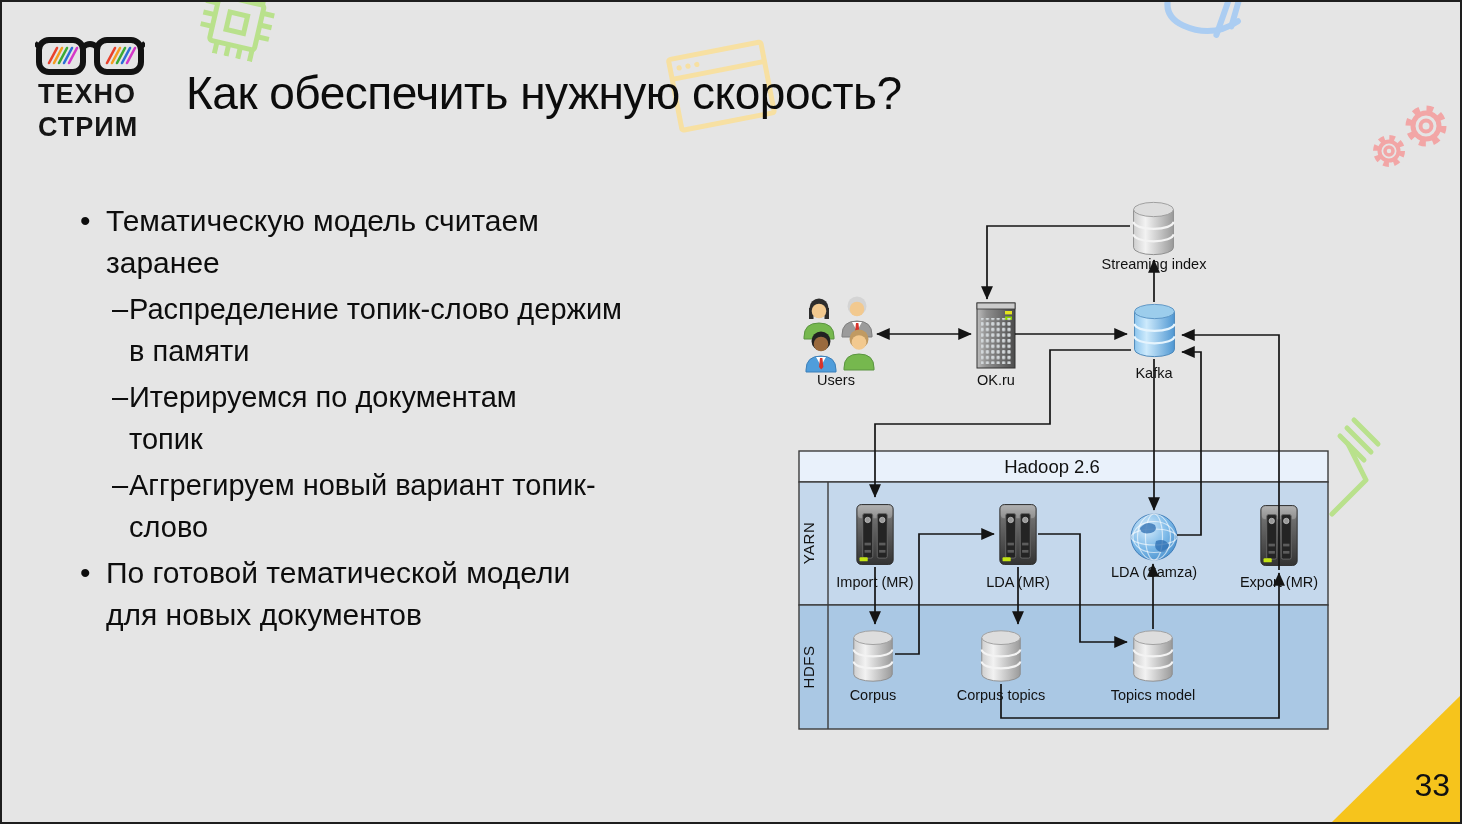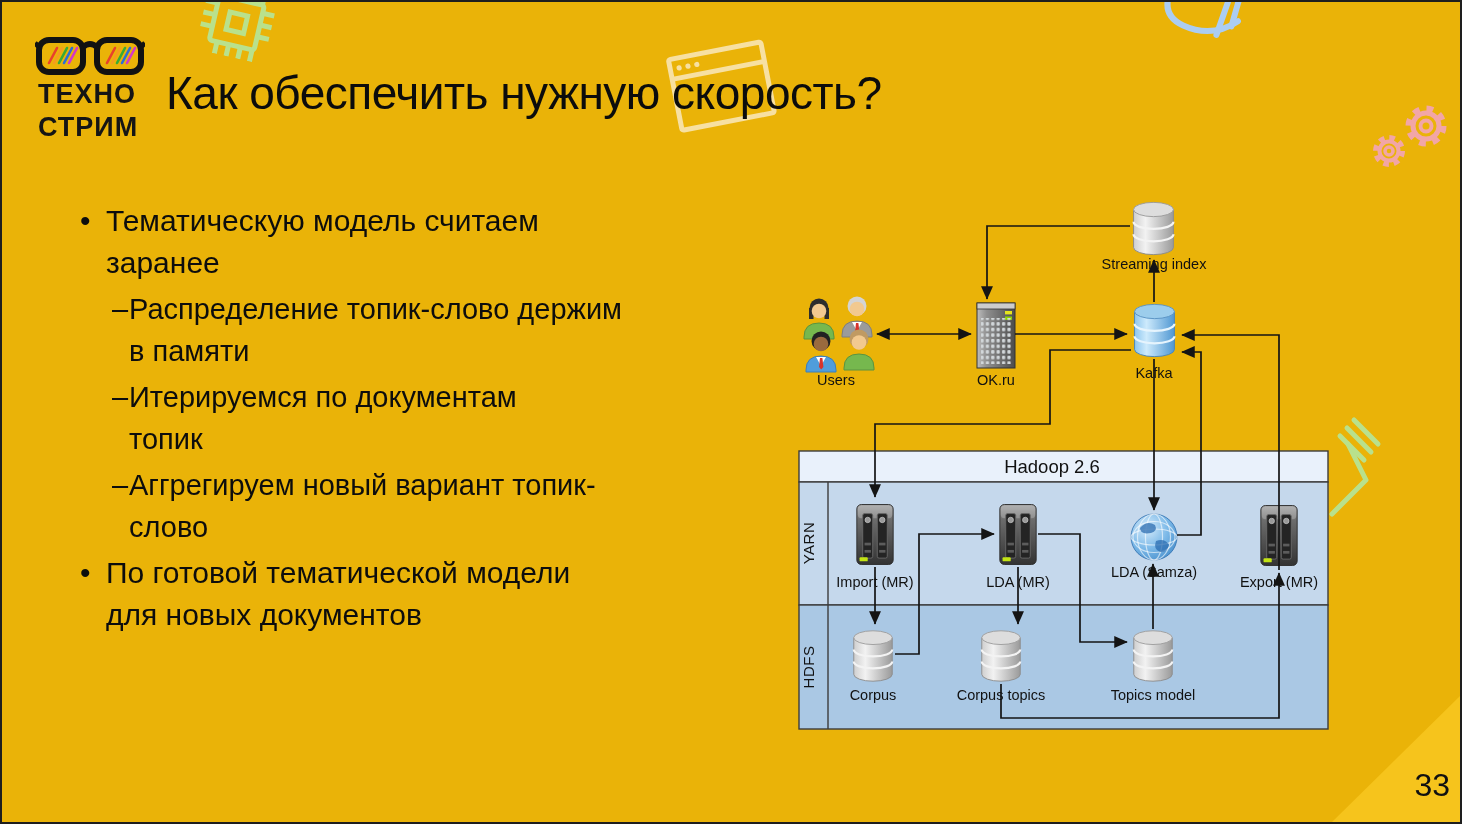--- a/index.html
+++ b/index.html
@@ -1,27 +1,27 @@
 <!DOCTYPE html>
 <html><head>
 <meta charset="utf-8">
 <style>
   html,body{margin:0;padding:0;background:#2a2a2a;}
   .slide{
-    position:relative;width:1462px;height:824px;background:#eab308;
+    position:relative;width:1462px;height:824px;background:#e5e5e5;
     border:2px solid #1e1e1e;box-sizing:border-box;overflow:hidden;
     font-family:"Liberation Sans","DejaVu Sans",sans-serif;color:#0d0d0d;
   }
   .deco{position:absolute;}
   
   .logo-glasses{position:absolute;left:33px;top:33px;}
   .logo-text{position:absolute;left:36px;top:76px;font-weight:bold;font-size:27px;
     line-height:33px;letter-spacing:1px;color:#151515;}
   
-  .title{position:absolute;left:164px;top:64px;font-size:46px;font-weight:400;
+  .title{position:absolute;left:184px;top:64px;font-size:46px;font-weight:400;
     color:#0c0c0c;letter-spacing:-0.5px;white-space:nowrap;}
   
   .bullets{position:absolute;left:78px;top:198px;width:690px;}
   .bi{display:flex;margin-bottom:4px;}
   .bi .tx{line-height:42px;}
   .l1{font-size:30px;}
   .l1 .mk{width:26px;flex:0 0 26px;line-height:42px;}
   .l2{font-size:29px;margin-left:32px;}
   .l2 .mk{width:17px;flex:0 0 17px;line-height:42px;}
   

